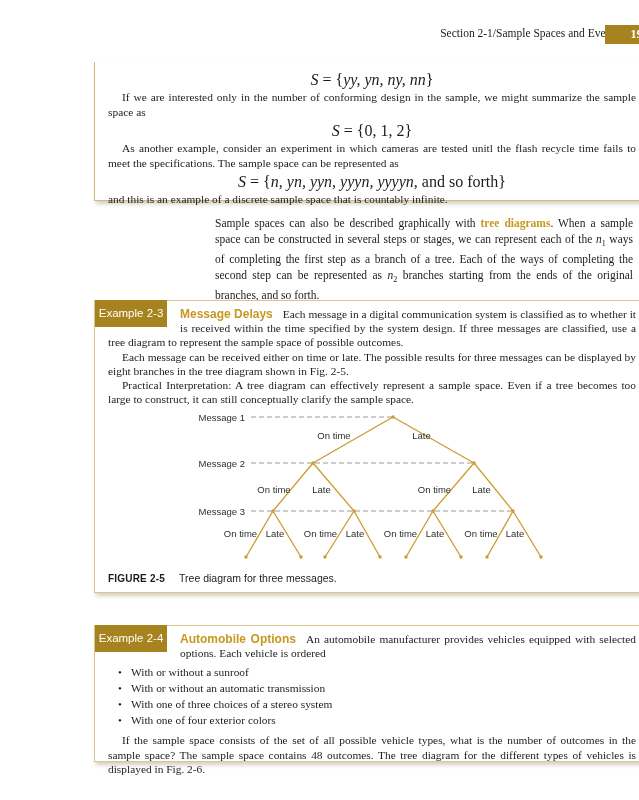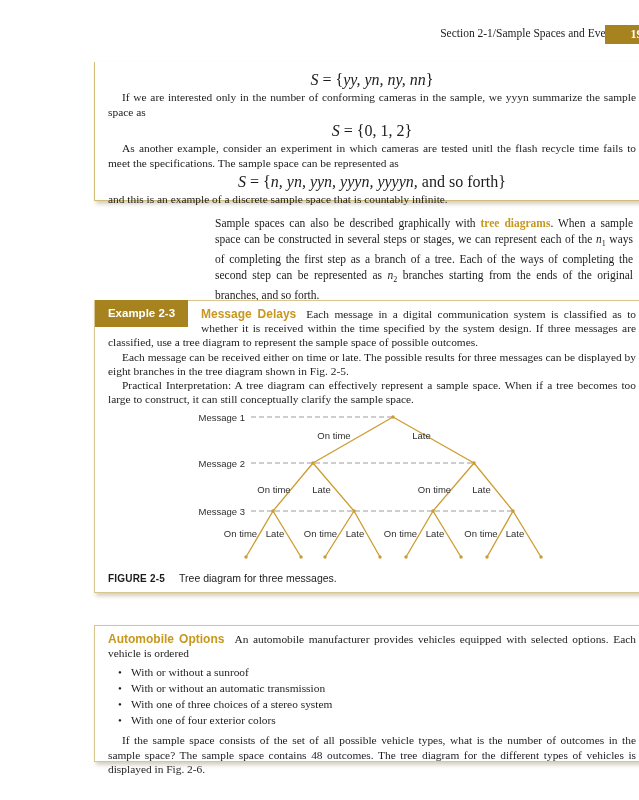--- a/index.html
+++ b/index.html
@@ -44,23 +44,23 @@
   .ex-box {
     position:absolute; left:65px; width:556px; background:#ffffff;
     border:1px solid #d8c68e;
     box-shadow:2px 3px 4px rgba(160,150,115,0.45);
     padding:6px 13px 0 13px;
     font-size:11.4px; line-height:14.2px;
   }
   .ex-box-23 { top:300px; height:293px; }
   .ex-box-24 { top:625px; height:137px; }
   .ex-label {
-    float:left; width:93px; height:27px; margin:-7px 13px 3px -13px;
+    float:left; width:72px; height:27px; margin:-7px 13px 3px -13px;
     background:#a6831e; color:#ffffff;
-    font-family:"Liberation Sans", sans-serif; font-weight:bold; font-size:11.5px;
+    font-family:"Liberation Sans", sans-serif; font-weight:normal; font-size:11.5px;
     text-align:center; line-height:27px;
   }
   .ex-title {
     font-family:"Liberation Sans", sans-serif; font-weight:bold;
     color:#c6981f; font-size:12px; margin-right:10px;
   }
   .ex-box p { text-align:justify; }
   
   .tree-wrap { position:absolute; left:0; top:104px; width:556px; height:170px;text-align:center; }
   .fig-caption-row {
@@ -79,34 +79,34 @@
 </head>
 <body>
 
 <div class="page">
 
   <div class="running-head">Section 2-1/Sample Spaces and Events</div>
   <div class="page-badge">19</div>
 
   <div class="cont-box">
     <div class="eq"><span class="it">S</span><span> = {</span><span class="it">yy, yn, ny, nn</span><span>}</span></div>
-    <p class="indent">If we are interested only in the number of conforming cameras in the sample, we yyyn summarize the sample space as</p>
+    <p class="indent">If we are interested only in the number of conforming design in the sample, we might summarize the sample space as</p>
     <div class="eq"><span class="it">S</span><span> = {</span><span>0, 1, 2</span><span>}</span></div>
     <p class="indent">As another example, consider an experiment in which cameras are tested unitl the flash recycle time fails to meet the specifications. The sample space can be represented as</p>
     <div class="eq"><span class="it">S</span><span> = {</span><span class="it">n, yn, yyn, yyyn, yyyyn,</span><span> and so forth</span><span>}</span></div>
     <p>and this is an example of a discrete sample space that is countably infinite.</p>
   </div>
 
   <div class="intro"><span>Sample spaces can also be described graphically with </span><span class="term-gold">tree diagrams</span><span>. When a sample space can be constructed in several steps or stages, we can represent each of the </span><i>n</i><sub>1</sub><span> ways of completing the first step as a branch of a tree. Each of the ways of completing the second step can be represented as </span><i>n</i><sub>2</sub><span> branches starting from the ends of the original branches, and so forth.</span></div>
 
   <div class="ex-box ex-box-23">
     <div class="ex-label">Example 2-3</div>
     <p><span class="ex-title">Message Delays</span><span>Each message in a digital communication system is classified as to whether it is received within the time specified by the system design. If three messages are classified, use a tree diagram to represent the sample space of possible outcomes.</span></p>
     <p class="indent">Each message can be received either on time or late. The possible results for three messages can be displayed by eight branches in the tree diagram shown in Fig. 2-5.</p>
-    <p class="indent">Practical Interpretation: A tree diagram can effectively represent a sample space. When if a tree becomes too large to construct, it can still conceptually clarify the sample space.</p>
+    <p class="indent">Practical Interpretation: A tree diagram can effectively represent a sample space. Even if a tree becomes too large to construct, it can still conceptually clarify the sample space.</p>
 
     <div class="tree-wrap">
       <svg id="tree-svg" width="556" height="170" viewBox="0 0 556 170" xmlns="http://www.w3.org/2000/svg">
           <line x1="156" y1="12" x2="298" y2="12" stroke="#9b9b9b" stroke-width="1" stroke-dasharray="5 3"></line>
           <text x="150" y="15.5" text-anchor="end" font-family="&quot;Liberation Sans&quot;, sans-serif" font-size="9.5" fill="#2e2e2e">Message 1</text>
           <line x1="156" y1="58" x2="379" y2="58" stroke="#9b9b9b" stroke-width="1" stroke-dasharray="5 3"></line>
           <text x="150" y="61.5" text-anchor="end" font-family="&quot;Liberation Sans&quot;, sans-serif" font-size="9.5" fill="#2e2e2e">Message 2</text>
           <line x1="156" y1="106" x2="418" y2="106" stroke="#9b9b9b" stroke-width="1" stroke-dasharray="5 3"></line>
           <text x="150" y="109.5" text-anchor="end" font-family="&quot;Liberation Sans&quot;, sans-serif" font-size="9.5" fill="#2e2e2e">Message 3</text>
           <line x1="298" y1="12" x2="218" y2="58" stroke="#cc9c30" stroke-width="1.3" stroke-linecap="round"></line>
@@ -154,20 +154,21 @@
           <circle cx="446" cy="152" r="1.7" fill="#cc9c30"></circle>
         </svg>
     </div>
 
     <div class="fig-caption-row">
       <span class="fig-label">FIGURE 2-5</span><span>Tree diagram for three messages.</span>
     </div>
   </div>
 
   <div class="ex-box ex-box-24">
+    <div class="ex-label">Example 2-4</div>
     <p><span class="ex-title">Automobile Options</span><span>An automobile manufacturer provides vehicles equipped with selected options. Each vehicle is ordered</span></p>
     <ul class="bullets">
       <li>With or without a sunroof</li>
       <li>With or without an automatic transmission</li>
       <li>With one of three choices of a stereo system</li>
       <li>With one of four exterior colors</li>
     </ul>
     <p class="indent final-p">If the sample space consists of the set of all possible vehicle types, what is the number of outcomes in the sample space? The sample space contains 48 outcomes. The tree diagram for the different types of vehicles is displayed in Fig. 2-6.</p>
   </div>
 

